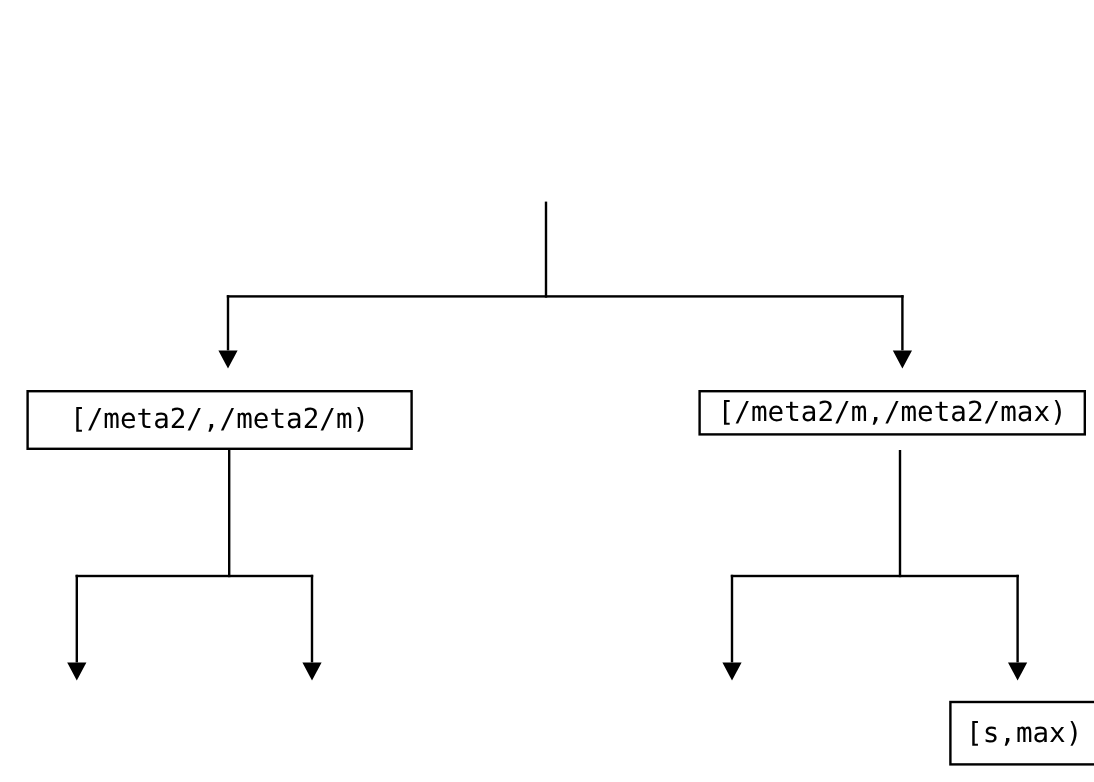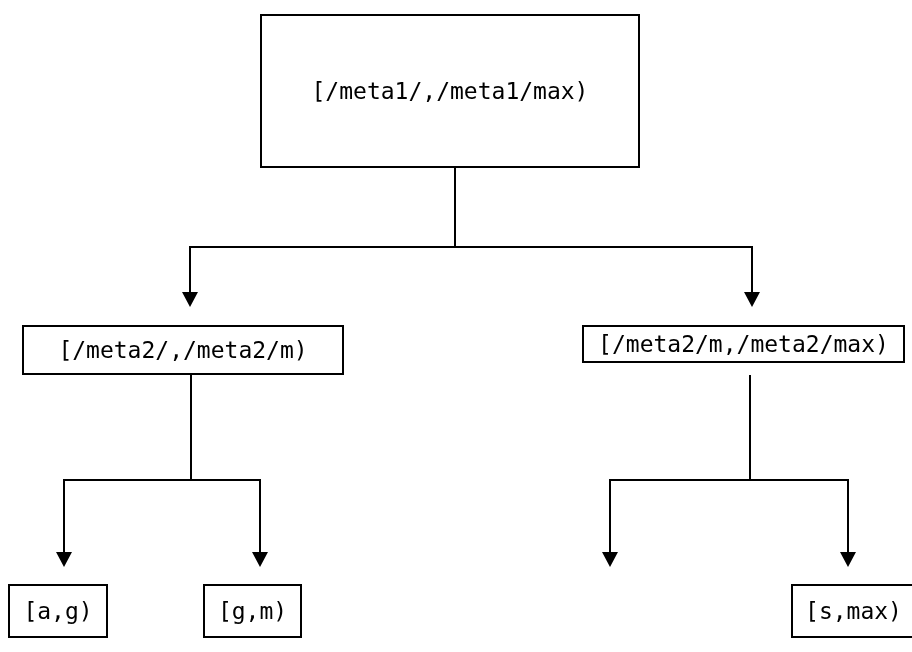--- a/index.html
+++ b/index.html
@@ -80,25 +80,22 @@
   .e-right-drop-left  { left: 609px; top: 479px; height: 73px; }
   .e-right-drop-right { left: 847px; top: 479px; height: 73px; }
   .a-right-left       { left: 602px; top: 552px; }
   .a-right-right      { left: 840px; top: 552px; }
 </style>
 </head>
 <body>
 
 <div class="canvas">
 
-  <div class="node node-root">[/meta1/,/meta1/max)</div>
   <div class="node node-l2-left">[/meta2/,/meta2/m)</div>
   <div class="node node-l2-right">[/meta2/m,/meta2/max)</div>
-  <div class="node node-ag">[a,g)</div>
-  <div class="node node-gm">[g,m)</div>
   <div class="node node-smax">[s,max)</div>
 
   <div class="vline e-root-stem"></div>
   <div class="hline e-root-bar"></div>
   <div class="vline e-root-drop-left"></div>
   <div class="vline e-root-drop-right"></div>
   <div class="arrow a-root-left"></div>
   <div class="arrow a-root-right"></div>
 
   <div class="vline e-left-stem"></div>

